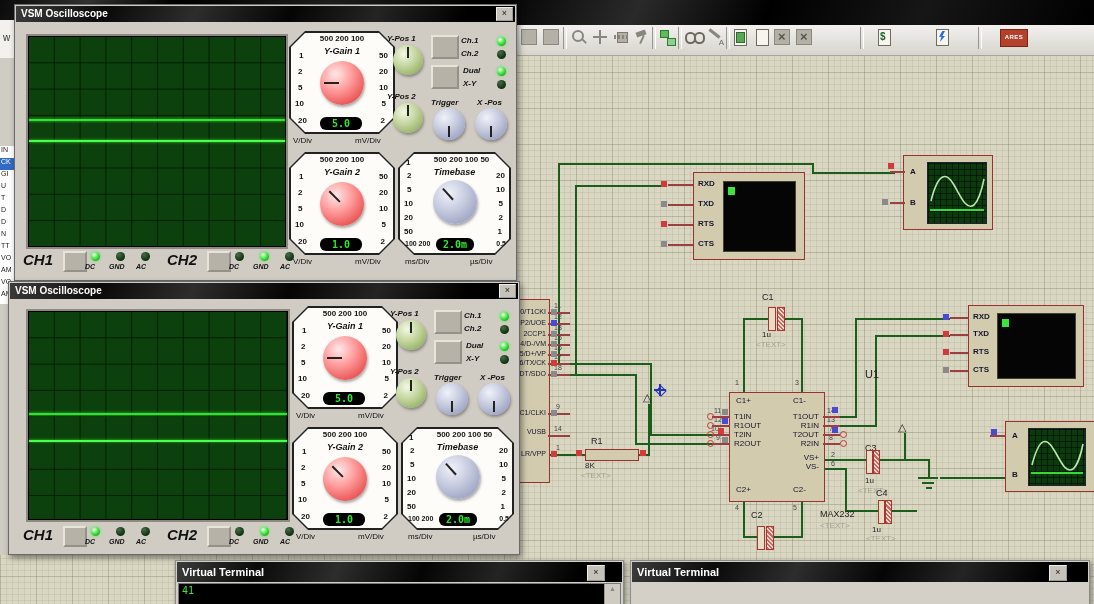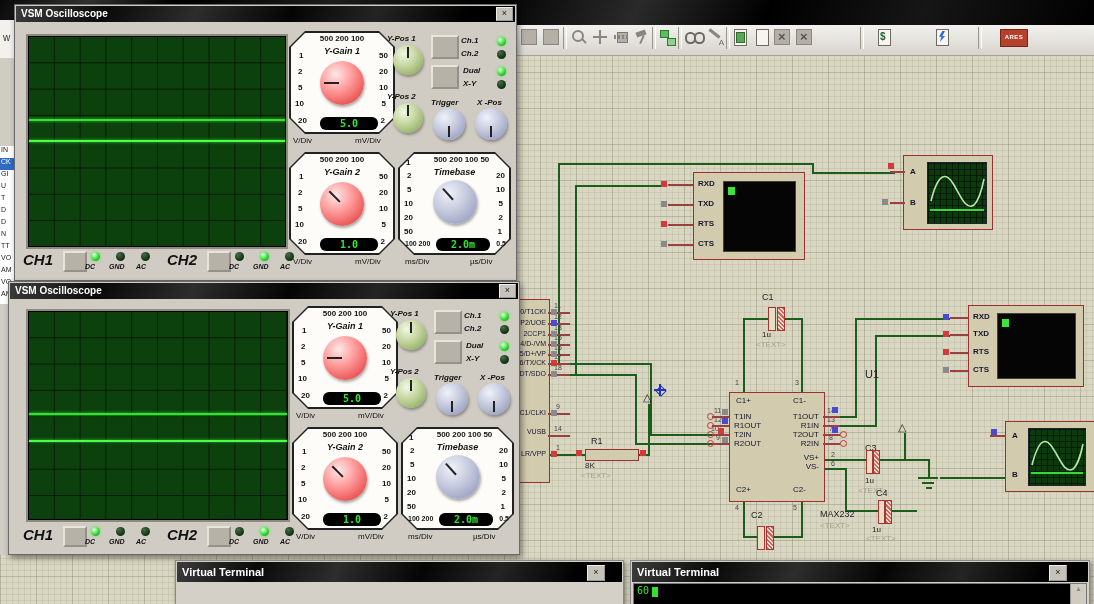--- a/index.html
+++ b/index.html
@@ -94,21 +94,21 @@
   .p-title{position:absolute;top:15px;left:0;right:0;text-align:center;font-size:9px;font-style:italic;font-weight:bold;color:#111}
   .pn{position:absolute;font-size:8px;font-weight:bold;color:#111}
   .pn7{font-size:7px}
   .knob{position:absolute;border-radius:50%;box-shadow:1px 2px 3px rgba(0,0,0,.35)}
   .kr{background:radial-gradient(circle at 36% 30%,#ffe8e8,#ff9a9a 40%,#e85050 80%,#c03838)}
   .kg{background:radial-gradient(circle at 36% 30%,#f2f8e4,#c2d49c 45%,#8fae62 85%,#77974e)}
   .kb{background:radial-gradient(circle at 36% 30%,#f0f2fa,#c3c8dc 45%,#989fc0 85%,#8289ad)}
   .ptr{position:absolute;inset:0}
   .ptr::before{content:"";position:absolute;left:50%;top:8%;width:2px;height:36%;margin-left:-1px;background:#222}
   .disp{position:absolute;background:#000;color:#2ee62e;font:bold 10px "DejaVu Sans Mono",monospace;
-    text-align:center;border-radius:6px;padding:1px 8px;width:42px}
+    text-align:center;border-radius:6px;padding:1px 0;width:42px}
   .unit{position:absolute;font-size:8px;color:#111}
   .lbl{position:absolute;font-size:8px;font-style:italic;font-weight:bold;color:#111}
   .cbtn{position:absolute;width:24px;height:20px;background:#b6b2a8;border:2px outset #e8e4da}
   .led{position:absolute;width:9px;height:9px;border-radius:50%;
     background:radial-gradient(circle at 35% 30%,#4a6a4a,#143814 60%,#0a240a)}
   .led.on{background:radial-gradient(circle at 35% 30%,#eaffea,#46e846 45%,#0f7a0f);box-shadow:0 0 3px #46e846}
   .chlab{position:absolute;font-size:15px;font-weight:bold;font-style:italic;color:#111}
   .ledlab{position:absolute;font-size:7px;font-style:italic;font-weight:bold;color:#111}
   
   .vt{position:absolute;background:#d4d0c8;border:1px solid #8a8a8a;z-index:11;box-shadow:2px 2px 5px rgba(0,0,0,.4)}
@@ -659,24 +659,23 @@
   <span class="ledlab" style="left:244px;top:256px">GND</span>
   <i class="led" style="left:276px;top:245px"></i>
   <span class="ledlab" style="left:271px;top:256px">AC</span>
 </div>
 
 <div class="vt" style="left:175px;top:560px;width:447px;height:44px">
   <div class="tbar">
     <span class="wtitle">Virtual Terminal</span>
   </div>
   <span class="wclose" style="right:18px">×</span>
+  <div class="vtb">
+    <span class="vtt">41</span>
+    <div class="vsb"><span>▲</span></div>
+  </div>
 </div>
 <div class="vt" style="left:630px;top:560px;width:458px;height:44px">
   <div class="tbar">
     <span class="wtitle">Virtual Terminal</span>
   </div>
   <span class="wclose" style="right:22px">×</span>
-  <div class="vtb">
-    <span class="vtt">60</span>
-    <span class="vtt vcur" style="position:absolute;left:18px;top:3px"></span>
-    <div class="vsb"><span>▲</span></div>
-  </div>
 </div>
 
 </body></html>

